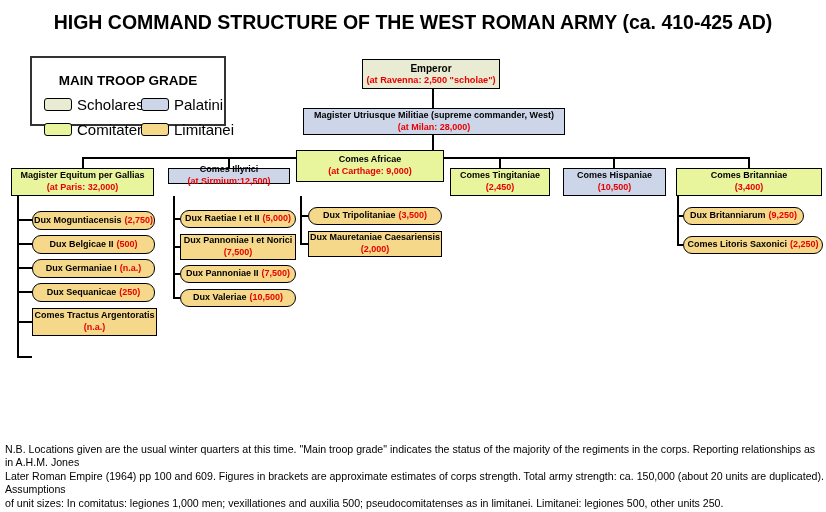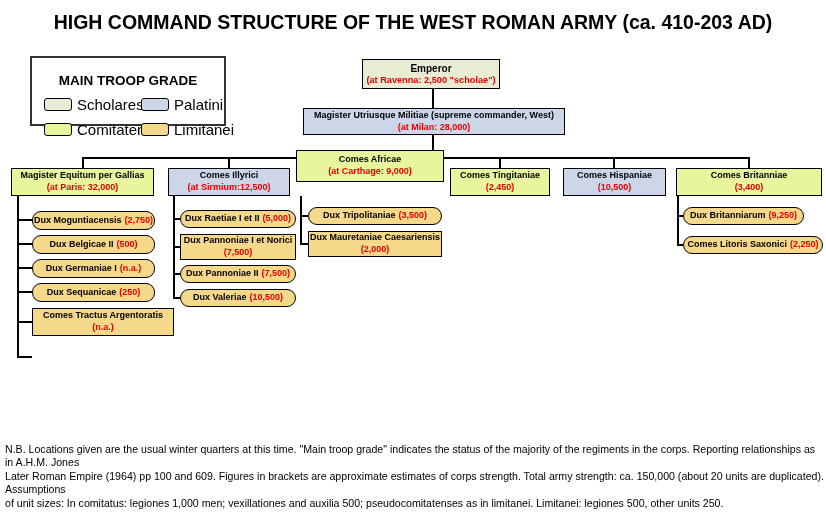--- a/index.html
+++ b/index.html
@@ -29,21 +29,21 @@
   .swatch{width:26px;height:11px;border:1px solid #000;border-radius:3px;flex:0 0 auto;}
   
   .footnote{position:absolute;left:5px;top:443px;width:820px;
             font-size:10.6px;line-height:13.4px;color:#000;}
 </style>
 </head>
 <body>
 
 <div id="canvas">
 
-  <div class="title">HIGH COMMAND STRUCTURE OF THE WEST ROMAN ARMY (ca. 410-203 AD)</div>
+  <div class="title">HIGH COMMAND STRUCTURE OF THE WEST ROMAN ARMY (ca. 410-425 AD)</div>
 
   <div class="legend">
     <div class="legend-title">MAIN TROOP GRADE</div>
     <div class="legend-grid">
       <div class="legend-item">
         <span class="swatch" style="background: rgb(233, 235, 210);"></span>
         <span>Scholares</span>
       </div>
       <div class="legend-item">
         <span class="swatch" style="background: rgb(204, 214, 232);"></span>
@@ -76,21 +76,21 @@
   <div class="vline" style="left:228px;top:157px;height:11px;"></div>
   <div class="vline" style="left:369px;top:157px;height:11px;"></div>
   <div class="vline" style="left:499px;top:157px;height:11px;"></div>
   <div class="vline" style="left:613px;top:157px;height:11px;"></div>
   <div class="vline" style="left:748px;top:157px;height:11px;"></div>
 
   <div class="node" style="left: 11px; top: 168px; width: 143px; height: 28px; background: rgb(233, 245, 157);">
     <span class="nm">Magister Equitum per Gallias</span>
     <span class="dt">(at Paris: 32,000)</span>
   </div>
-  <div class="node" style="left: 168px; top: 168px; width: 122px; height: 28px; background: rgb(204, 214, 232);">
+  <div class="node" style="left: 168px; top: 168px; width: 122px; height: 16px; background: rgb(204, 214, 232);">
     <span class="nm">Comes Illyrici</span>
     <span class="dt">(at Sirmium:12,500)</span>
   </div>
   <div class="node" style="left: 296px; top: 150px; width: 148px; height: 32px; background: rgb(233, 245, 157);">
     <span class="nm">Comes Africae</span>
     <span class="dt">(at Carthage: 9,000)</span>
   </div>
   <div class="node" style="left: 450px; top: 168px; width: 100px; height: 28px; background: rgb(233, 245, 157);">
     <span class="nm">Comes Tingitaniae</span>
     <span class="dt">(2,450)</span>
@@ -121,21 +121,21 @@
     <span class="dt">(500)</span>
   </div>
   <div class="node one-line" style="left: 32px; top: 259px; width: 123px; height: 19px; background: rgb(245, 216, 138);">
     <span class="nm">Dux Germaniae I</span>
     <span class="dt">(n.a.)</span>
   </div>
   <div class="node one-line" style="left: 32px; top: 283px; width: 123px; height: 19px; background: rgb(245, 216, 138);">
     <span class="nm">Dux Sequanicae</span>
     <span class="dt">(250)</span>
   </div>
-  <div class="node" style="left: 32px; top: 308px; width: 142px; height: 28px; background: rgb(245, 216, 138);">
+  <div class="node" style="left: 32px; top: 308px; width: 125px; height: 28px; background: rgb(245, 216, 138);">
     <span class="nm">Comes Tractus Argentoratis</span>
     <span class="dt">(n.a.)</span>
   </div>
 
   <div class="vline" style="left:173px;top:196px;height:103px;"></div>
   <div class="hline" style="left:173px;top:218px;width:7px;"></div>
   <div class="hline" style="left:173px;top:246px;width:7px;"></div>
   <div class="hline" style="left:173px;top:273px;width:7px;"></div>
   <div class="hline" style="left:173px;top:297px;width:7px;"></div>
 

